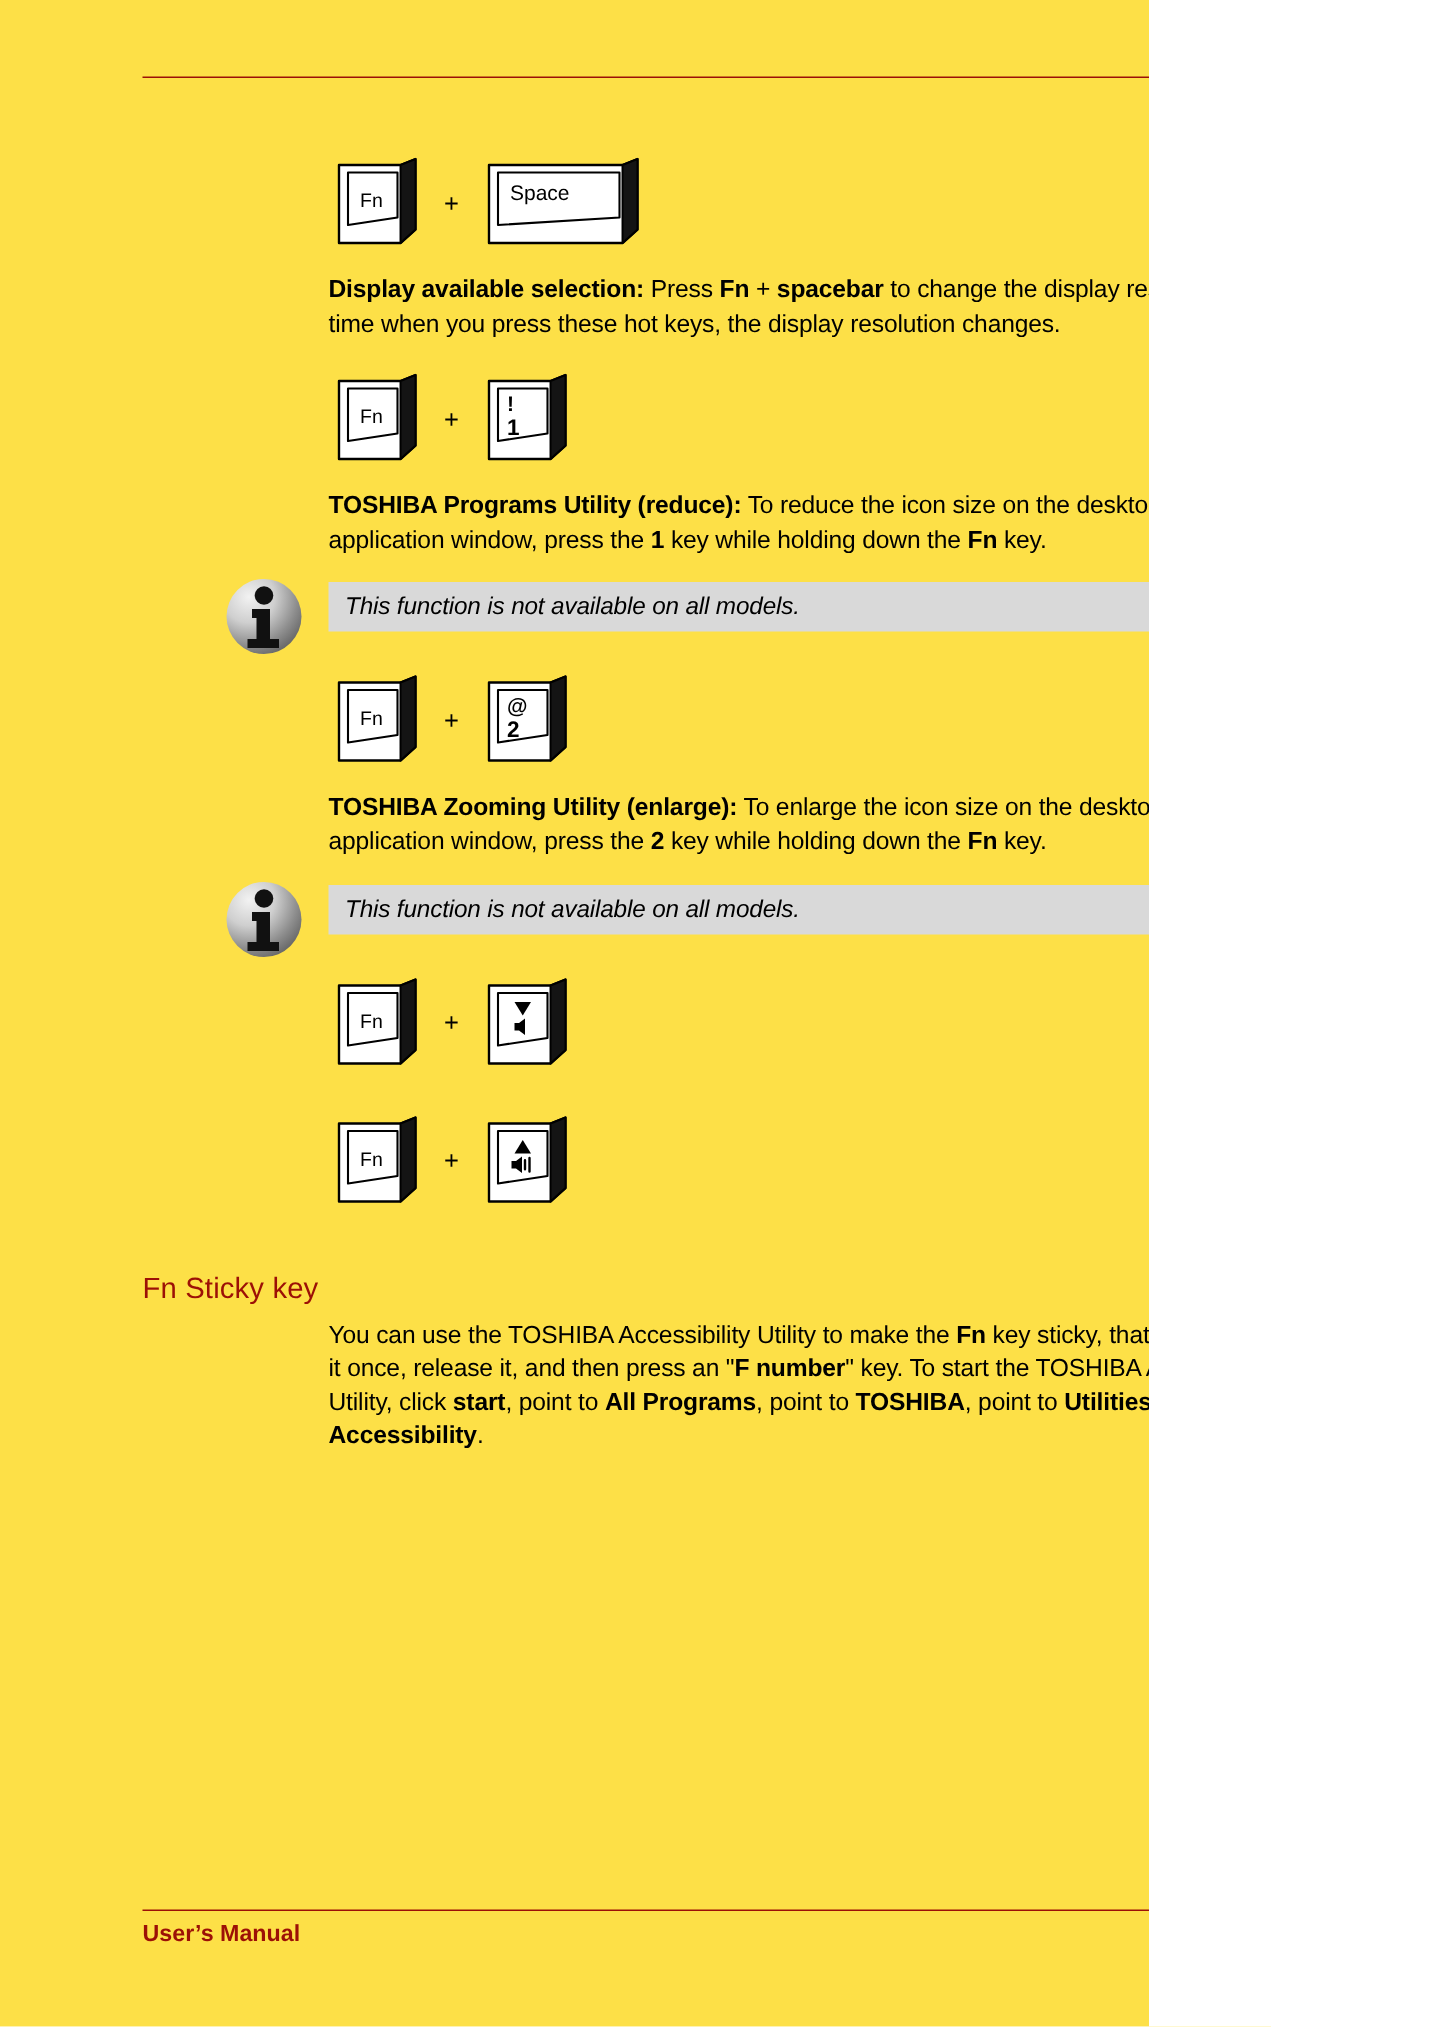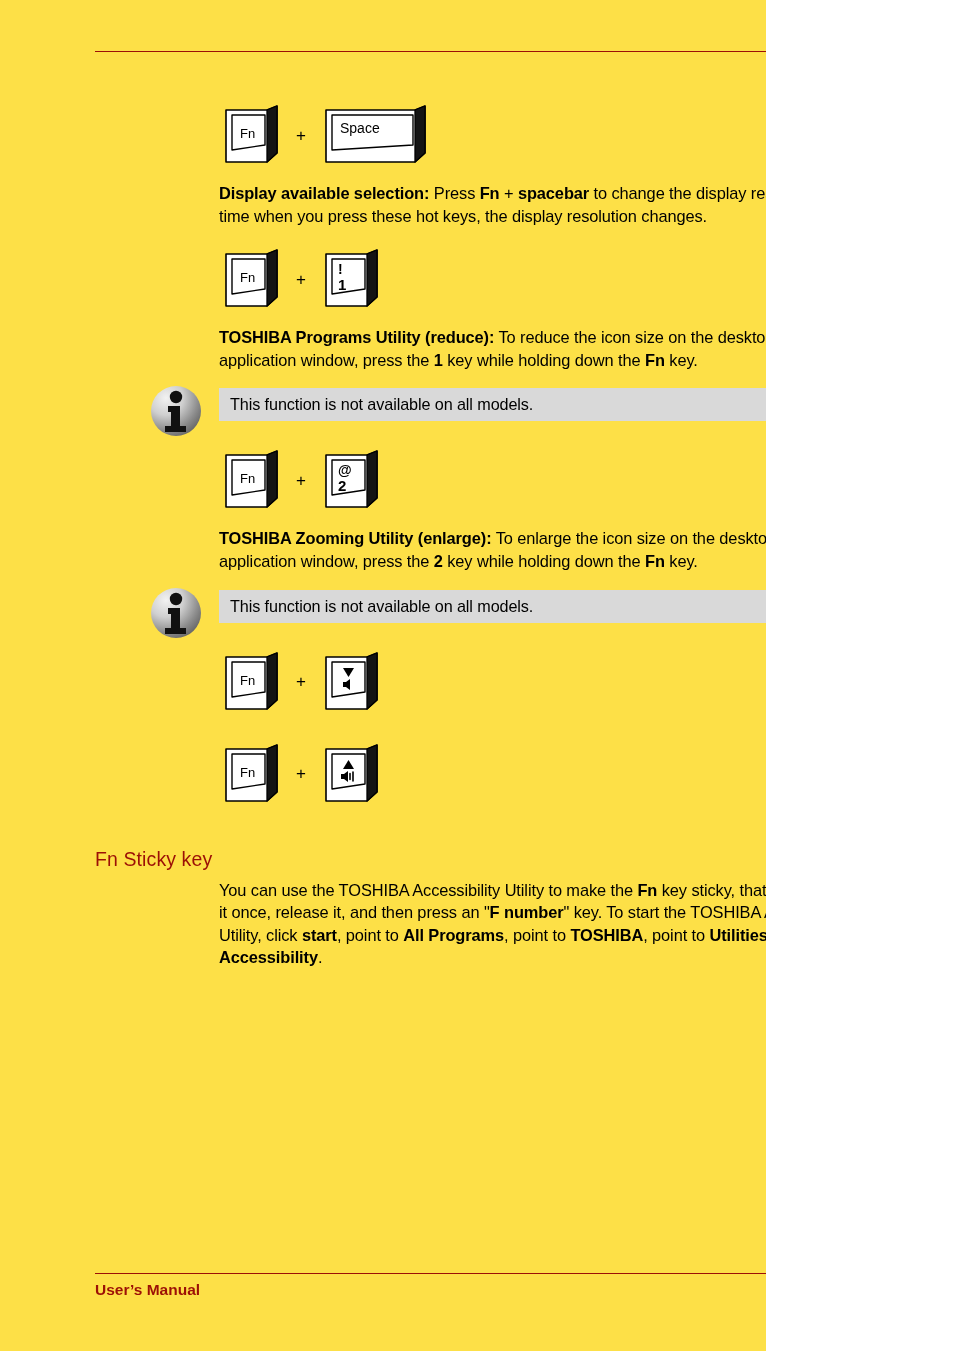--- a/index.html
+++ b/index.html
@@ -96,20 +96,21 @@
   .note-box {
     background: #d9d9d9;
     height: 33px;
     display: flex;
     align-items: center;
     padding-left: 11px;
     width: 678px;
     box-sizing: border-box;
   }
   .note-text {
+    font-style: italic;
     font-size: 16.2px;
     color: #000;
     letter-spacing: -0.1px;
   }
 
   
   .section-heading {
     color: #9c1006;
     font-size: 19.5px;
     font-weight: normal;

